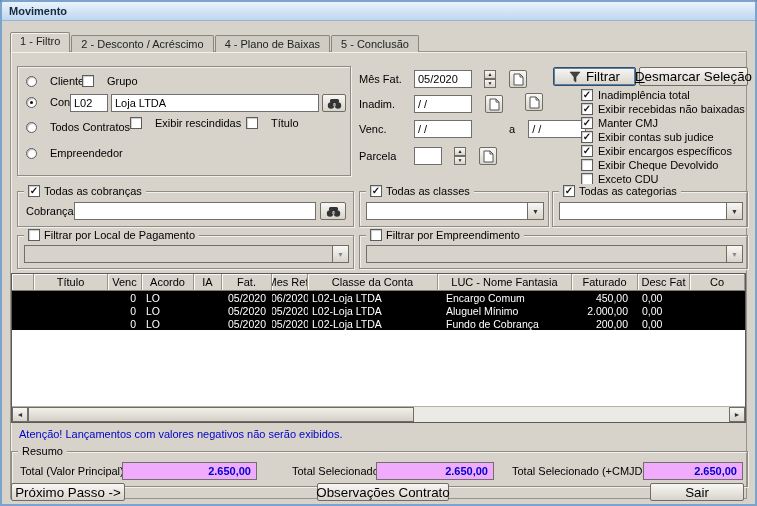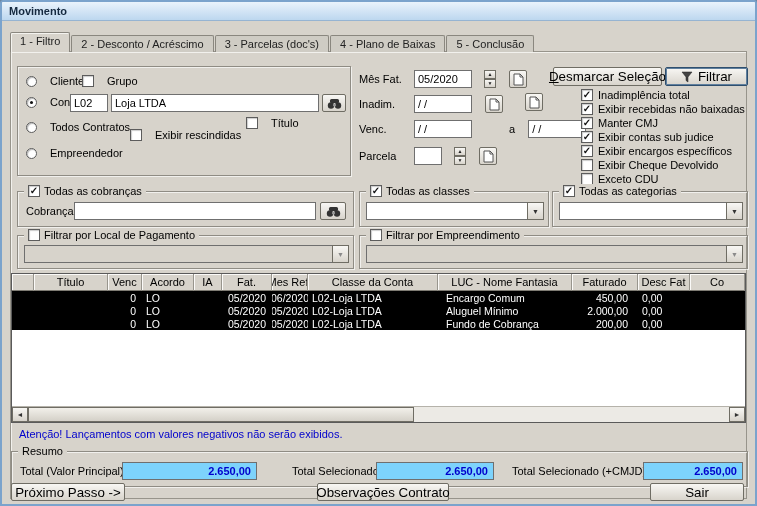--- a/index.html
+++ b/index.html
@@ -40,36 +40,35 @@
   .a-r{justify-content:flex-end;padding-right:6px}
   .a-c{justify-content:center}
   .pr10{padding-right:10px}
   .grid-empty{flex:1;background:#fff}
   .hscroll{height:16px;flex:none;background:#eceae5;display:flex;border-top:1px solid #b5b2aa;position:relative}
   .sarrow{width:16px;height:100%;background:linear-gradient(#f8f7f4,#d8d4cc);border:1px solid #6f6d64;display:flex;align-items:center;justify-content:center;font-size:7px;color:#333;flex:none}
   .sarrow.right{margin-left:auto}
   .hthumb{position:absolute;left:16px;top:0;width:386px;height:100%;background:linear-gradient(#f2f0ea,#d4d0c8);border:1px solid #6f6d64}
   .warn{position:absolute;left:8px;top:376px;color:#0000cc}
   .totlabel{white-space:nowrap}
-  .totfield{position:absolute;background:#7dd3fc;border:1px solid #6f6f6f;height:18px;display:flex;align-items:center;justify-content:flex-end;padding:0 5px;color:#0000cc;font-weight:bold}
+  .totfield{position:absolute;background:#f0abfc;border:1px solid #6f6f6f;height:18px;display:flex;align-items:center;justify-content:flex-end;padding:0 5px;color:#0000cc;font-weight:bold}
   .opt{position:absolute;display:flex;align-items:center;gap:5px;white-space:nowrap}
   svg{display:block}
 </style>
 </head>
 <body>
 
 <div class="window">
   <div class="titlebar">
     <span class="title">Movimento</span>
   </div>
 
   <div class="tabstrip">
     <div class="tab active">1 - Filtro</div>
     <div class="tab">2 - Desconto / Acréscimo</div>
-    <div class="tab">3 - Parcelas (doc's)</div>
     <div class="tab">4 - Plano de Baixas</div>
     <div class="tab">5 - Conclusão</div>
   </div>
 
   <div class="page">
 
     <div class="gbox" style="left:6px;top:14px;width:334px;height:110px">
       <div class="row" style="left:8px;top:8px">
         <span class="rad"></span>
         <span>Cliente</span>
@@ -93,21 +92,21 @@
             <circle cx="4" cy="8.5" r="3.2" fill="#333"></circle>
             <circle cx="11" cy="8.5" r="3.2" fill="#333"></circle>
             <rect x="3" y="2" width="9" height="4" rx="1.5" fill="#333"></rect>
             <circle cx="7.5" cy="8" r="1.6" fill="#999"></circle>
           </svg>
       </button>
       <div class="row" style="left:8px;top:54px">
         <span class="rad"></span>
         <span>Todos Contratos</span>
       </div>
-      <div class="row" style="left:112px;top:62px">
+      <div class="row" style="left:112px;top:50px">
         <span class="cbx"></span>
         <span>Exibir rescindidas</span>
       </div>
       <div class="row" style="left:228px;top:50px">
         <span class="cbx"></span>
         <span>Título</span>
       </div>
       <div class="row" style="left:8px;top:80px">
         <span class="rad"></span>
         <span>Empreendedor</span>
@@ -172,28 +171,28 @@
       </span>
       <button class="sqbtn">
         <svg width="11" height="13" viewBox="0 0 11 13">
             <path d="M1 1 h6 l3 3 v8 h-9 z" fill="#fff" stroke="#555"></path>
             <path d="M7 1 v3 h3" fill="none" stroke="#555"></path>
           </svg>
       </button>
     </div>
 
     <div class="row" style="left:542px;top:15px;gap:3px">
-      <button class="btn" style="width:109px">
-        <span><span class="u">D</span><span>esmarcar Seleção</span></span>
-      </button>
       <button class="btn default" style="width:83px">
         <svg width="12" height="12" viewBox="0 0 12 12">
             <path d="M1 1 h10 l-4 5 v5 l-2 -1.5 v-3.5 z" fill="#444" stroke="#222" stroke-width="0.5"></path>
           </svg>
         <span>Filtrar</span>
+      </button>
+      <button class="btn" style="width:109px">
+        <span><span class="u">D</span><span>esmarcar Seleção</span></span>
       </button>
     </div>
 
     <div class="opt" style="left:570px;top:37px">
       <span class="cbx">
           <span class="ck">✓</span>
         </span>
       <span>Inadimplência total</span>
     </div>
     <div class="opt" style="left:570px;top:51px">

